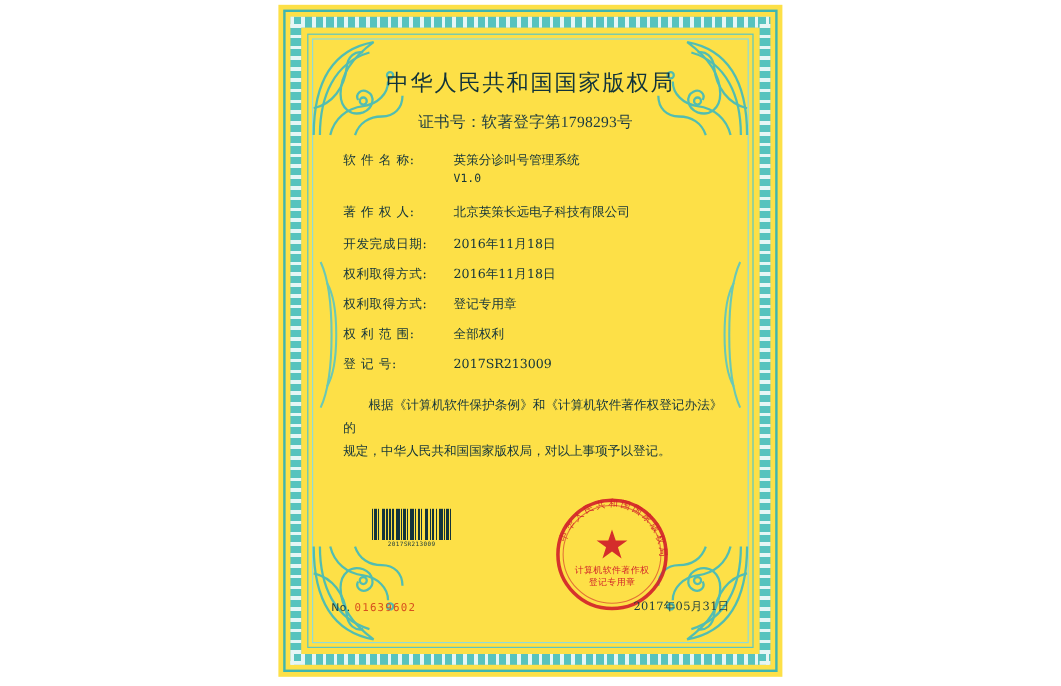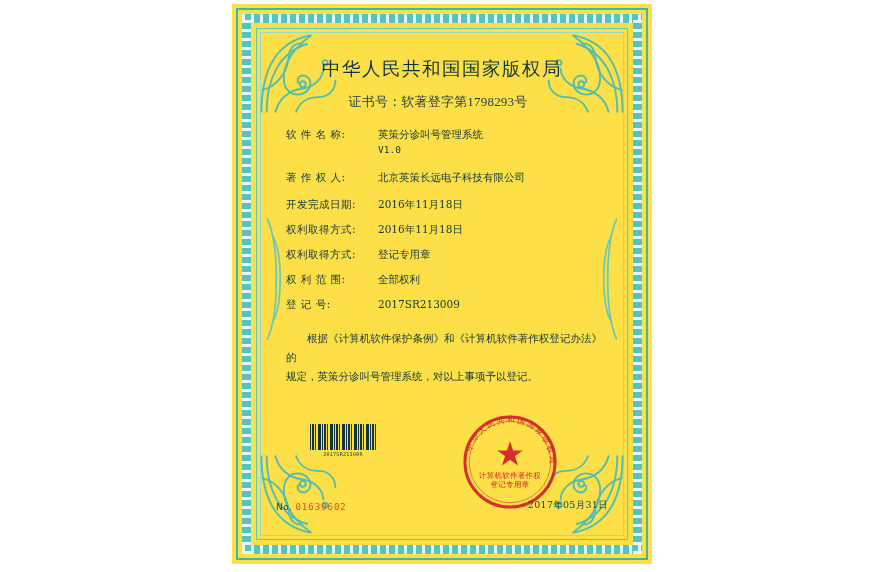--- a/index.html
+++ b/index.html
@@ -337,21 +337,21 @@
 
       <div class="row tight">
         <div class="lab">登 记 号:</div>
         <div class="val">2017SR213009</div>
       </div>
 
     </div>
 
     <div class="para">
       <span class="indent"></span><span>根据《计算机软件保护条例》和《计算机软件著作权登记办法》的</span><br>
-      <span>规定，英策分诊叫号管理系统，对以上事项予以登记。</span>
+      <span>规定，中华人民共和国国家版权局，对以上事项予以登记。</span>
     </div>
 
   </div>
 
   <div class="barcode"></div>
   <div class="barcode-label">2017SR213009</div>
 
   <div class="seal">
     <svg viewBox="0 0 120 120">
       <defs>

